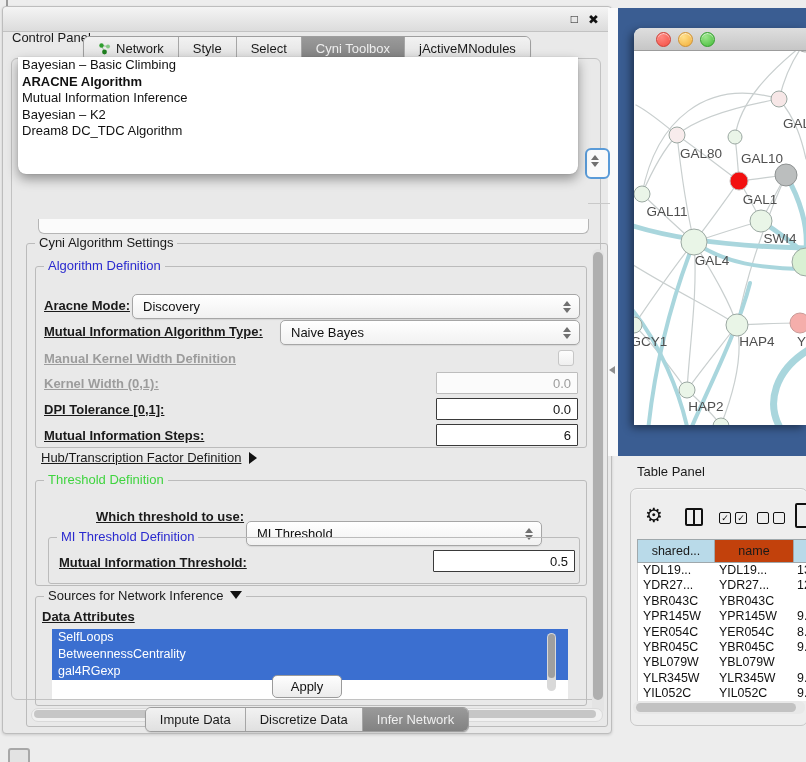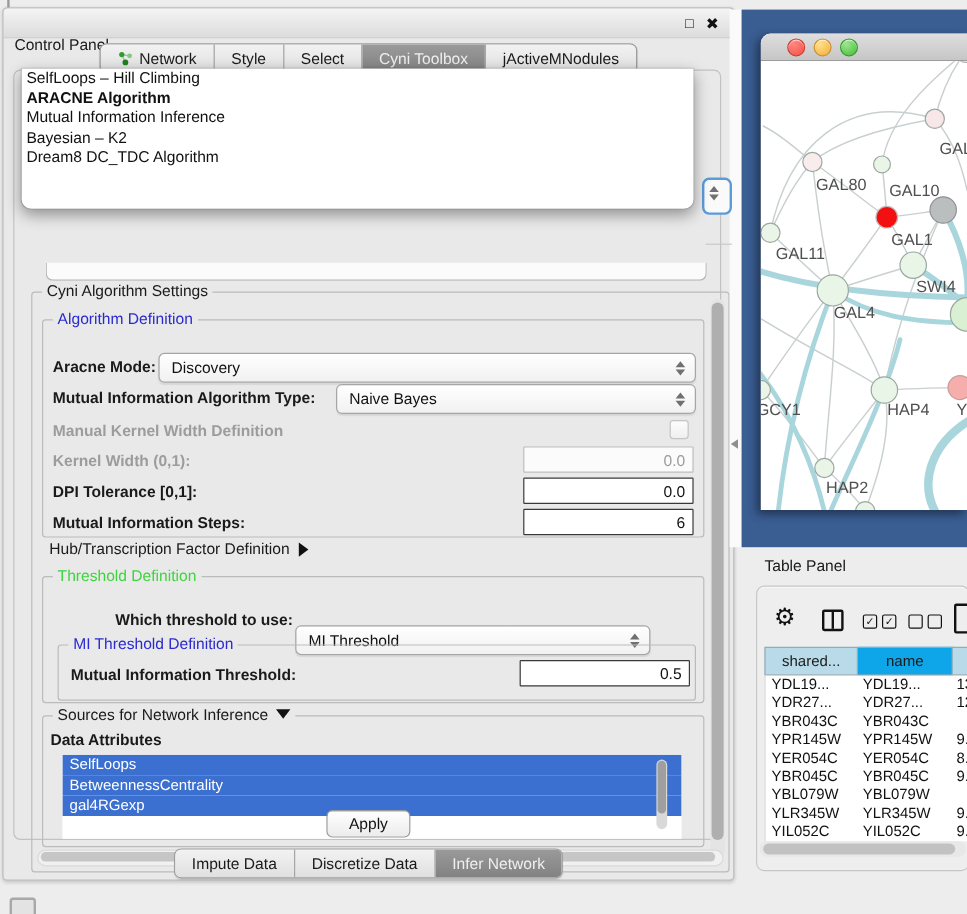--- a/index.html
+++ b/index.html
@@ -50,21 +50,21 @@
   
   .fieldset{position:absolute;border:1px solid #BBBBBB;border-radius:3px;}
   .legend{position:absolute;top:-9px;left:8px;background:#E9E9E9;padding:0 4px;white-space:nowrap;}
   .legend.blue{color:#2A2ACF;}
   .legend.green{color:#3FD43F;}
   .cyni-fieldset{left:14px;top:184px;width:580px;height:482px;}
 
   .vscroll{position:absolute;right:3px;top:5px;width:12px;height:466px;background:#E4E4E4;border-radius:6px;}
   .vscroll .thumb{position:absolute;left:1px;top:3px;width:10px;height:448px;background:#AFAFAF;border-radius:5px;}
 
-  .lbl{position:absolute;white-space:nowrap;}
+  .lbl{position:absolute;white-space:nowrap;text-decoration:underline;}
   .lbl.b{font-weight:bold;}
   .lbl.dis{color:#9C9C9C;font-weight:bold;}
 
   .combo{position:absolute;height:23px;background:linear-gradient(#FFFFFF,#F1F1F1);
       border:1px solid #A6A6A6;border-radius:5px;display:flex;align-items:center;
       box-shadow:0 1px 1px rgba(0,0,0,.08);}
   .combo .val{padding-left:10px;color:#111;}
   .spinner{margin-left:auto;margin-right:8px;display:flex;flex-direction:column;gap:2px;align-items:center;}
   .tri-up{width:0;height:0;border-left:4px solid transparent;border-right:4px solid transparent;border-bottom:5px solid #707070;}
   .tri-down{width:0;height:0;border-left:4px solid transparent;border-right:4px solid transparent;border-top:5px solid #707070;}
@@ -116,21 +116,21 @@
   .tp-toolbar{position:absolute;left:0;top:0;right:0;height:50px;}
   .icon-gear{position:absolute;left:14px;top:16px;font-size:20px;line-height:20px;color:#111;}
   .icon-cols{position:absolute;left:54px;top:19px;width:14px;height:14px;border:2px solid #111;border-radius:2px;}
   .icon-cols::after{content:"";position:absolute;left:5.5px;top:0;width:2px;height:14px;background:#111;}
   .cb-pair{position:absolute;top:23px;display:flex;gap:4px;}
   .cb{width:10px;height:10px;border:1.5px solid #111;border-radius:2px;font-size:9px;line-height:10px;
       text-align:center;color:#111;font-weight:bold;}
   .icon-doc{position:absolute;left:164px;top:14px;width:16px;height:21px;border:2px solid #111;border-radius:2px;background:#EEE;}
   .tp-table-head{position:absolute;left:6px;top:50px;right:-2px;height:24px;display:flex;}
   .th{border:1px solid #9FA8AC;border-left:none;display:flex;align-items:center;justify-content:center;
-      font-size:12.5px;color:#1A1A1A;background:#0ea5e9;}
+      font-size:12.5px;color:#1A1A1A;background:#c2410c;}
   .th:first-child{border-left:1px solid #9FA8AC;}
   .th.hl{background:#B9DAE9;}
   .tp-rows{position:absolute;left:6px;top:74px;right:-2px;height:138px;background:#FFFFFF;overflow:hidden;
       border-left:1px solid #D8D8D8;}
   .tr{display:flex;height:15.4px;line-height:15.4px;font-size:12.4px;color:#111;}
   .td{padding-left:5px;overflow:hidden;white-space:nowrap;}
   .tp-hscroll{position:absolute;left:2px;right:2px;top:212px;height:13px;background:#E8E8E8;border-radius:6px;}
   .tp-hscroll .thumb{position:absolute;left:3px;top:2px;height:9px;width:160px;background:#C2C2C2;border-radius:5px;}
 
   .corner-icon{position:absolute;left:8px;top:748px;width:18px;height:18px;border:2px solid #A8A8A8;
@@ -281,21 +281,21 @@
           </div>
           <div class="tab selected">
             <span>Infer Network</span>
           </div>
         </div>
     </div>
   </div>
 
   <div class="popup">
     <div id="dropdown-items">
-        <div class="popup-item">SelfLoops – Hill Climbing</div>
+        <div class="popup-item">Bayesian – Basic Climbing</div>
         <div class="popup-item bold">ARACNE Algorithm</div>
         <div class="popup-item">Mutual Information Inference</div>
         <div class="popup-item">Bayesian – K2</div>
         <div class="popup-item">Dream8 DC_TDC Algorithm</div>
       </div>
   </div>
 
   <div class="white-strip"></div>
   <div class="divider-arrow"></div>
 

